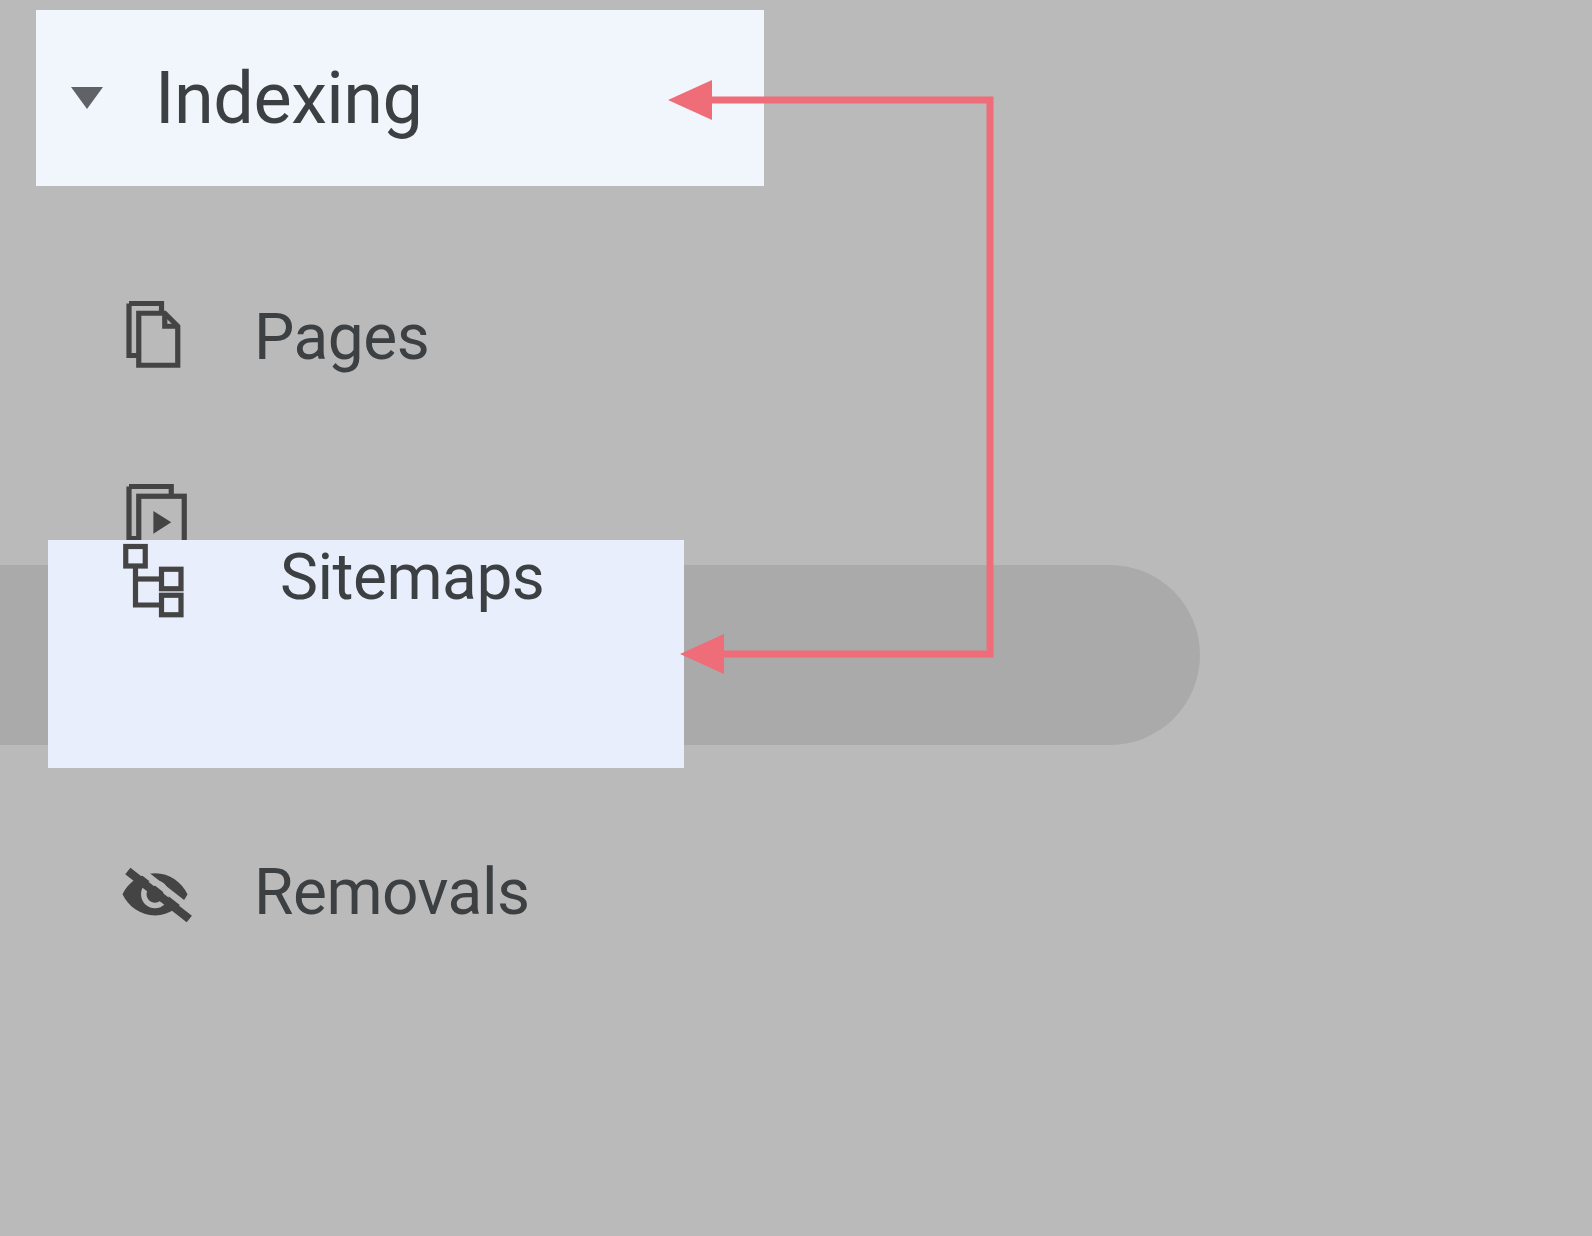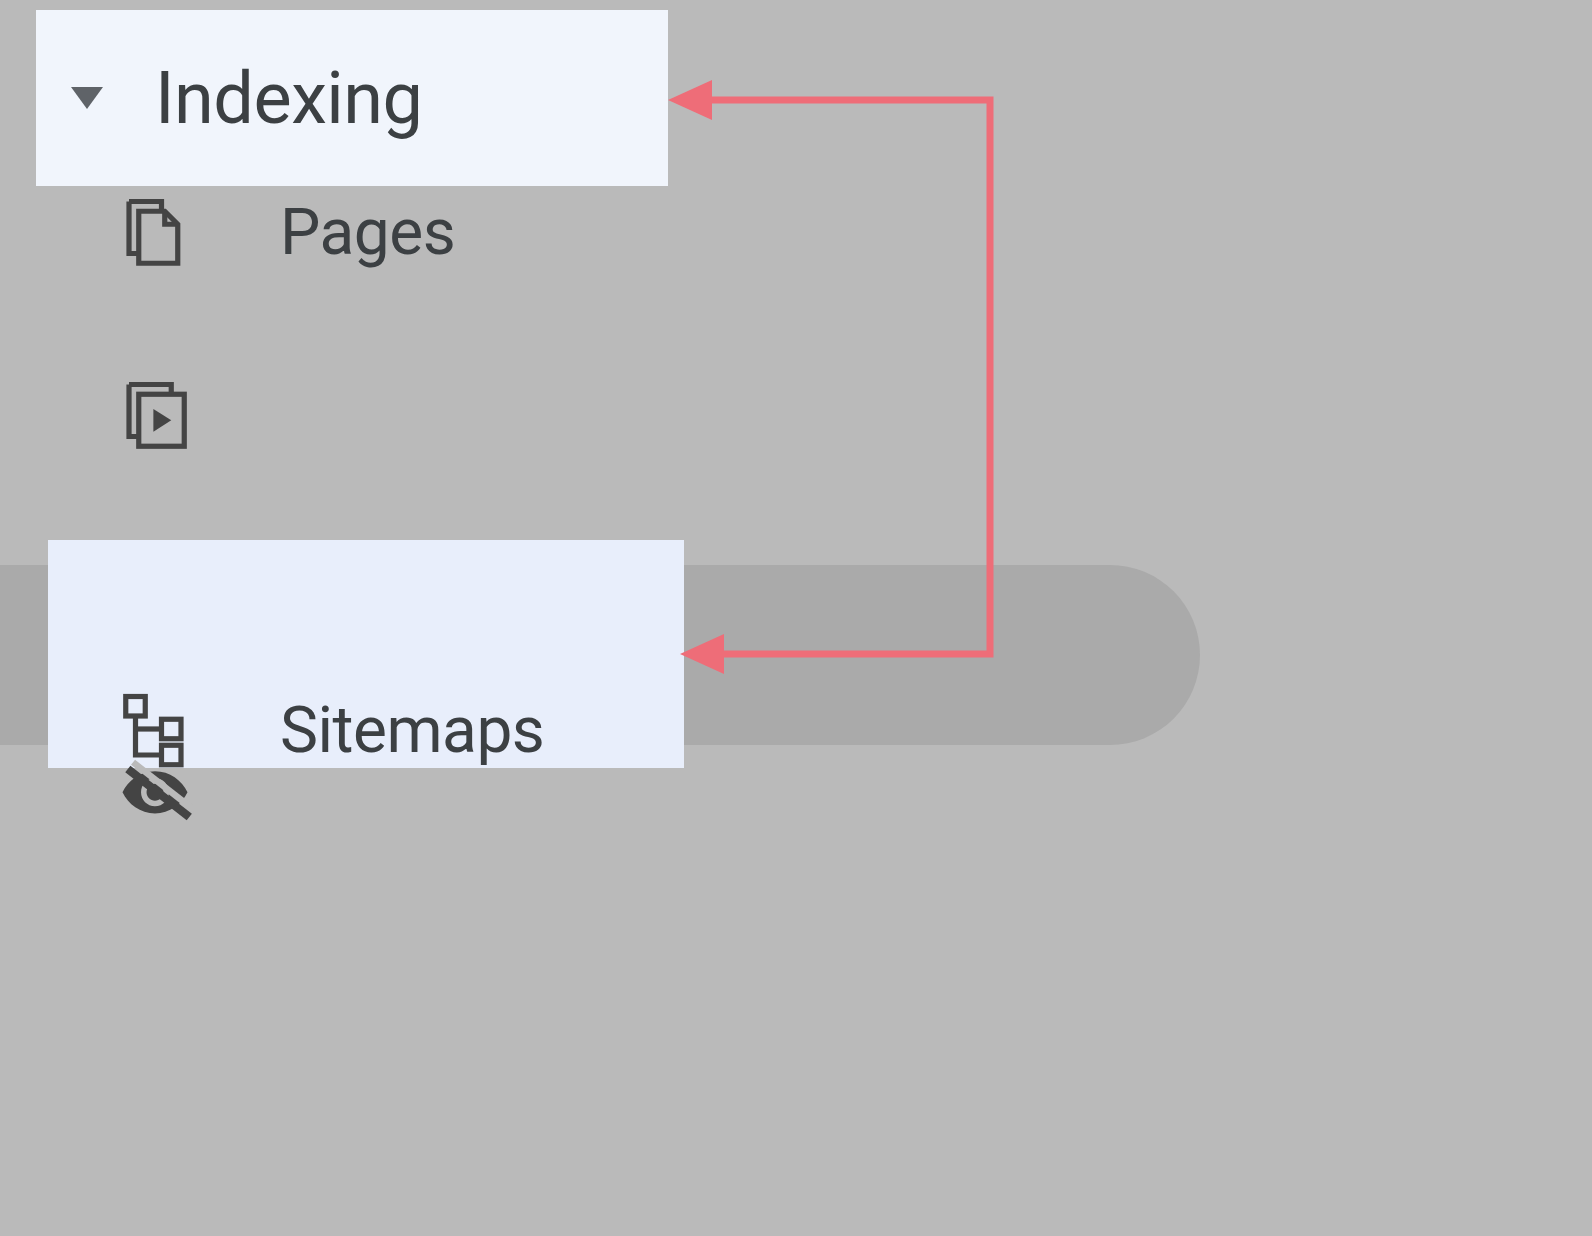--- a/index.html
+++ b/index.html
@@ -18,21 +18,21 @@
     .sidebar-section {
       position: absolute;
       left: 0;
       top: 0;
       width: 100%;
     }
     .section-header {
       position: absolute;
       left: 36px;
       top: 10px;
-      width: 632px;
+      width: 728px;
       height: 176px;
       background: #f1f5fc;
       display: flex;
       align-items: center;
       padding-left: 35px;
       gap: 52px;
       cursor: pointer;
     }
     .dropdown-triangle {
       width: 0;
@@ -46,44 +46,44 @@
       color: #3c4043;
       font-weight: 400;
       letter-spacing: -0.5px;
     }
     .nav-item {
       position: absolute;
       left: 0;
       width: 100%;
       height: 180px;
       display: flex;
-      align-items: flex-start;
+      align-items: flex-end;
       padding-left: 116px;
-      gap: 86px;
+      gap: 60px;
       cursor: pointer;
     }
     .selected-pill {
       position: absolute;
       left: 0;
       top: 565px;
       width: 1200px;
       height: 180px;
       background: #aaaaaa;
       border-top-right-radius: 90px;
       border-bottom-right-radius: 90px;
     }
     .sitemaps-box {
       position: absolute;
       left: 48px;
       top: 540px;
       width: 636px;
       height: 228px;
       background: #e8eefb;
       display: flex;
-      align-items: flex-end;
+      align-items: flex-start;
       padding-left: 68px;
       gap: 86px;
       cursor: pointer;
     }
     .nav-label {
       font-size: 64px;
       color: #3c4043;
       font-weight: 400;
       letter-spacing: -0.5px;
     }
@@ -154,20 +154,21 @@
   </div>
 
   <div class="nav-item" style="top: 750px;">
     <span class="icon">
       <svg viewBox="0 0 24 24" fill="#444">
         <path d="M12 6.5c-4.5 0-8.3 2.8-10 6.5 1.7 3.7 5.5 6.5 10 6.5s8.3-2.8 10-6.5c-1.7-3.7-5.5-6.5-10-6.5zm0 10.8c-2.4 0-4.3-1.9-4.3-4.3s1.9-4.3 4.3-4.3 4.3 1.9 4.3 4.3-1.9 4.3-4.3 4.3zm0-6.9c-1.4 0-2.6 1.2-2.6 2.6s1.2 2.6 2.6 2.6 2.6-1.2 2.6-2.6-1.2-2.6-2.6-2.6z"></path>
         <rect x="1" y="11.2" width="24" height="2.6" transform="rotate(38 12 13)" fill="#444"></rect>
         <rect x="1" y="8.9" width="24" height="2" transform="rotate(38 12 13)" fill="#bababa" stroke="none"></rect>
       </svg>
     </span>
+    <span class="nav-label">Removals</span>
   </div>
 
 </div>
 
 <svg class="arrow-path" style="left:0; top:0; width:1592px; height:1236px;">
 
   <path d="M 702 100 L 990 100 L 990 654 L 720 654" stroke="#ee6d78" stroke-width="7" fill="none"></path>
 
   <polygon points="668,100 712,80 712,120" fill="#ee6d78"></polygon>
 

